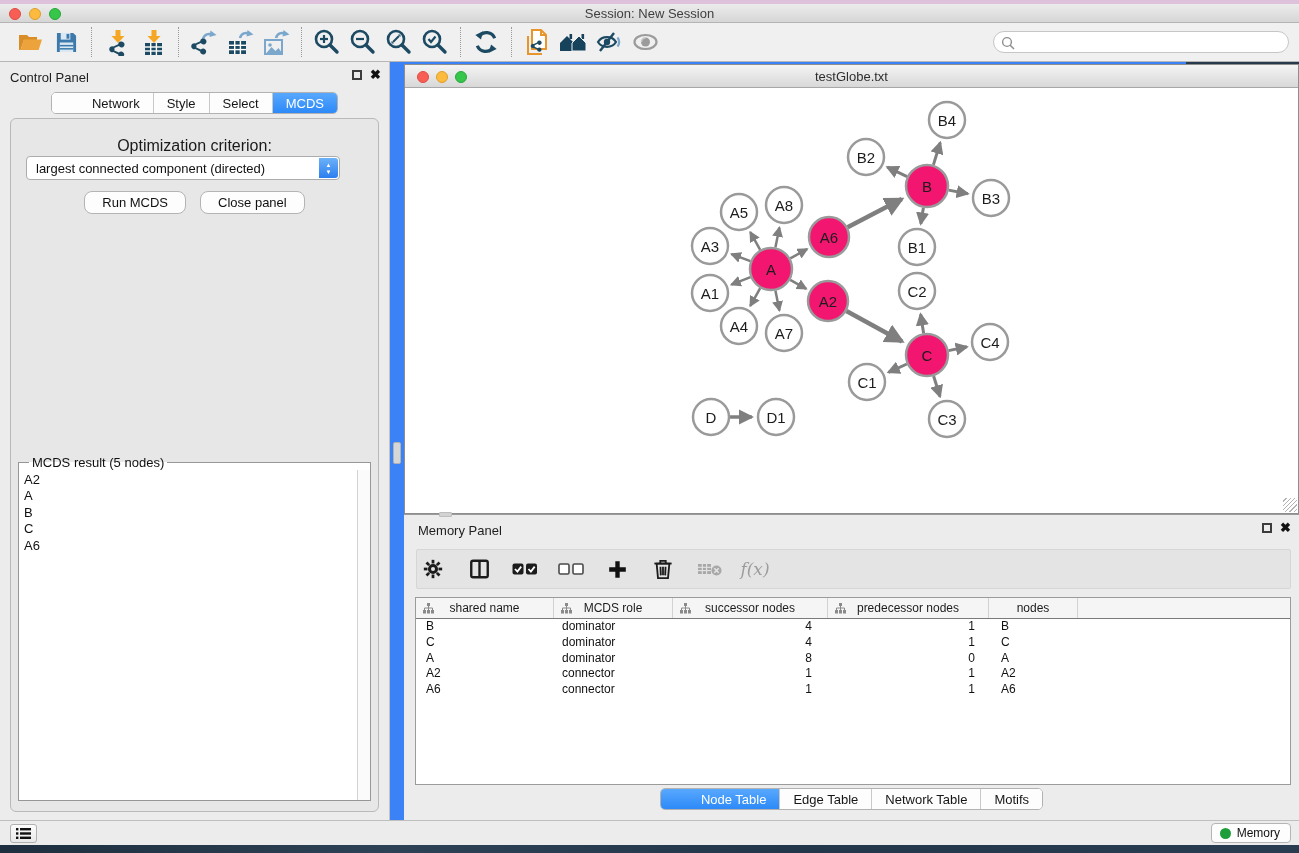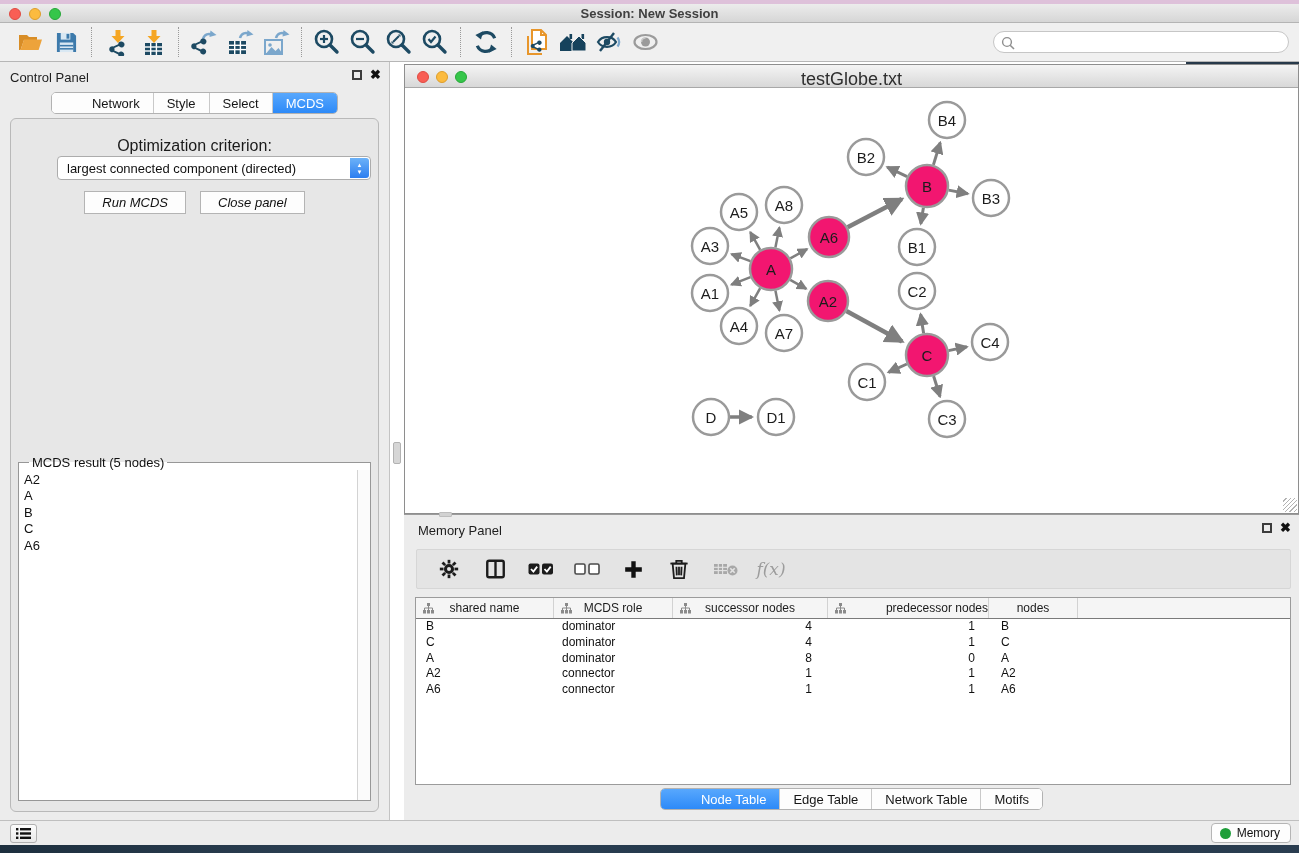--- a/index.html
+++ b/index.html
@@ -4,21 +4,21 @@
 <style>
   * { margin:0; padding:0; box-sizing:border-box; }
   html,body { width:1299px; height:853px; font-family:"Liberation Sans", sans-serif; }
   .screen { position:relative; width:1299px; height:853px; background:#27394a; overflow:hidden; }
   .top-strip { position:absolute; left:0; top:0; width:1299px; height:4px; background:#dec1da; }
   .bottom-strip { position:absolute; left:0; top:845px; width:1299px; height:8px;
     background:linear-gradient(90deg,#1d2f3e,#2e4256 30%,#22374a 60%,#2a3d50); }
 
   
   .titlebar { position:absolute; left:0; top:4px; width:1299px; height:19px;
-    background:linear-gradient(#ececec,#d6d6d6); border-bottom:1px solid #b4b4b4;font-weight:bold; }
+    background:linear-gradient(#ececec,#d6d6d6); border-bottom:1px solid #b4b4b4; }
   .titlebar .title { position:absolute; left:0; right:0; top:2px; text-align:center;
     font-size:13px; color:#404040; }
   .lights { position:absolute; left:9px; top:4px; display:flex; gap:8px; }
   .light { width:12px; height:12px; border-radius:50%; }
   .light.red { background:#f95e55; border:1px solid #df4b43; }
   .light.yellow { background:#fcbb3f; border:1px solid #de9e2b; }
   .light.green { background:#36c64a; border:1px solid #27a739; }
 
   
   .toolbar { position:absolute; left:0; top:23px; width:1299px; height:39px; background:#f0f0f0;
@@ -26,21 +26,21 @@
   .tbtn { width:36px; height:34px; display:flex; align-items:center; justify-content:center;
     background:transparent; border:none; flex:0 0 auto; }
   .tsep { width:1px; height:30px; border-left:1px dotted #9a9a9a; margin:0 7px; flex:0 0 auto; }
   .searchbox { position:absolute; right:10px; top:8px; width:296px; height:22px; background:#fff;
     border:1px solid #c6c6c6; border-radius:11px; }
   .searchbox input { position:absolute; left:26px; top:1px; width:260px; height:18px; border:none;
     outline:none; font-size:12px; background:transparent; }
   .searchbox svg { position:absolute; left:7px; top:4px; }
 
   
-  .content { position:absolute; left:0; top:62px; width:1186px; height:758px; background:#ffffff; }
+  .content { position:absolute; left:0; top:62px; width:1186px; height:758px; background:#3b82f6; }
 
   
   .cpanel { position:absolute; left:0; top:0; width:390px; height:758px; background:#ececec;
     border-right:1px solid #c3c3c3; }
   .panel-head { position:relative; height:26px; }
   .panel-title { position:absolute; left:10px; top:8px; font-size:13px; color:#1e1e1e; }
   .panel-btns { position:absolute; right:8px; top:7px; display:flex; gap:8px; align-items:center; }
   .float-btn { width:10px; height:10px; border:2px solid #3c3c3c; background:transparent; display:inline-block; }
   .close-btn { font-size:13px; font-weight:bold; color:#111; line-height:12px; }
 
@@ -48,73 +48,73 @@
     background:#fdfdfd; height:22px; }
   .seg-tab { padding:2px 13px; font-size:13px; color:#161616; background:#fdfdfd;
     border-left:1px solid #c9c9c9; line-height:17px; }
   .seg-tab:first-child { border-left:none;padding-left:40px; }
   .seg-tab.active { background:linear-gradient(#58a8fd,#2d8af8); color:#fff; }
   .cpanel .tabs-row { position:absolute; left:0; right:0; top:30px; text-align:center; }
 
   .cpanel-box { position:absolute; left:10px; right:10px; top:56px; bottom:8px;
     border:1px solid #b9b9b9; border-radius:6px; background:#e7e7e7; }
   .opt-label { position:absolute; left:0; right:0; top:18px; text-align:center; font-size:16px; color:#1a1a1a; }
-  .dropdown { position:absolute; left:46px; top:37px; width:314px; height:24px; background:#fff;
+  .dropdown { position:absolute; left:15px; top:37px; width:314px; height:24px; background:#fff;
     border:1px solid #acacac; border-radius:4px; }
   .dropdown .val { position:absolute; left:9px; top:4px; font-size:13px; color:#111; }
   .dropdown .spin { position:absolute; right:1px; top:1px; width:19px; height:20px; border-radius:0 3px 3px 0;
     background:linear-gradient(#6cb2f8,#2c7ef0); color:#fff; font-size:6px; line-height:6px;
     display:flex; flex-direction:column; align-items:center; justify-content:center; gap:1px; }
   .btn-row { position:absolute; left:0; right:0; top:72px; display:flex; justify-content:center; gap:14px; }
-  .mac-btn { height:23px; padding:0 17px; background:#fdfdfd; border:1px solid #b4b4b4; border-radius:0;
-    font-size:13px; color:#111; font-family:"Liberation Sans",sans-serif;font-style:italic; }
+  .mac-btn { height:23px; padding:0 17px; background:#fdfdfd; border:1px solid #b4b4b4; border-radius:8px;
+    font-size:13px; color:#111; font-family:"Liberation Sans",sans-serif; }
 
   .result-box { position:absolute; left:7px; right:7px; top:336px; height:346px; border:1px solid #979797;
     background:#fff; }
   .result-box legend { font-size:13px; color:#111; margin-left:10px; padding:0 3px; background:transparent; }
   .result-list { position:absolute; left:1px; top:2px; bottom:1px; right:14px; overflow:hidden; }
   .result-item { font-size:13px; color:#111; padding:0 4px; line-height:16.4px; }
   .result-scroll { position:absolute; right:0; top:0; bottom:0; width:13px; background:#fbfbfb;
     border-left:1px solid #d3d3d3; }
 
   .vsplit-handle { position:absolute; left:393px; top:380px; width:8px; height:22px; background:#d6d6d6;
     border:1px solid #b2b2b2; border-radius:2px; }
 
   
   .netwin { position:absolute; left:404px; top:2px; width:895px; height:450px; background:#fff;
     border:1px solid #8e8e8e; }
   .netwin .wtitle { position:absolute; left:0; top:0; right:0; height:23px;
     background:linear-gradient(#f4f4f4,#d8d8d8); border-bottom:1px solid #a8a8a8; }
-  .netwin .wtitle .title { position:absolute; left:0; right:0; top:4px; text-align:center; font-size:18px; color:#2e2e2e; }
+  .netwin .wtitle .title { position:absolute; left:0; right:0; top:4px; text-align:center; font-size:13px; color:#2e2e2e; }
   .netwin .lights { left:12px; top:6px; gap:7px; }
   .netwin .light { width:12px; height:12px; }
   .net-canvas { position:absolute; left:0; top:23px; width:893px; height:425px; background:#fff; }
   .resize-grip { position:absolute; right:1px; bottom:1px; width:14px; height:14px;
     background:repeating-linear-gradient(135deg, transparent, transparent 2px, #b3b3b3 2px, #b3b3b3 3px); }
 
   .hsplit-handle { position:absolute; left:439px; top:450px; width:13px; height:5px; background:#d2d2d2;
     border:1px solid #bdbdbd; border-radius:1px; z-index:5; }
 
   
   .tpanel { position:absolute; left:404px; top:452px; width:895px; height:306px; background:#ececec;
     border-top:1px solid #9b9b9b; }
   .tpanel .panel-title { left:14px; }
   .t-toolbar { position:absolute; left:12px; right:8px; top:34px; height:40px; background:#e4e4e4;
-    border:1px solid #d6d6d6; border-radius:2px; display:flex; align-items:center; padding-left:16px; gap:14px; }
+    border:1px solid #d6d6d6; border-radius:2px; display:flex; align-items:center; gap:14px; }
   .t-tbtn { width:32px; height:32px; display:flex; align-items:center; justify-content:center;
     background:transparent; border:none; flex:0 0 auto; }
   .fx { font-family:"DejaVu Serif", serif; font-style:italic; font-size:17px; color:#9c9c9c; }
 
   .ntable { position:absolute; left:11px; top:82px; width:876px; height:188px; background:#fff;
     border:1px solid #9b9b9b; overflow:hidden; }
   .thead { display:flex; height:21px; background:#f5f5f5; border-bottom:1px solid #7a7a7a; }
   .th { position:relative; font-size:12px; color:#1c1c1c; text-align:center; line-height:21px;
     border-right:1px solid #d2d2d2; }
   .th svg { position:absolute; left:7px; top:5px; }
-  .c0{width:138px;} .c1{width:119px;} .c2{width:155px;} .c3{width:161px;text-align:right;} .c4{width:89px;} .cf{flex:1; border-right:none;}
+  .c0{width:138px;} .c1{width:119px;} .c2{width:155px;} .c3{width:161px;} .c4{width:89px;} .cf{flex:1; border-right:none;}
   .trow { display:flex; height:15.8px; }
   .td { font-size:12px; color:#111; line-height:15.8px; white-space:nowrap; overflow:hidden; }
   .td.c0 { padding-left:10px; } .td.c1 { padding-left:8px; }
   .td.c2 { text-align:right; padding-right:16px; } .td.c3 { text-align:right; padding-right:14px; }
   .td.c4 { padding-left:12px; }
   .t-tabs-row { position:absolute; left:0; right:0; top:273px; text-align:center; }
 
   
   .statusbar { position:absolute; left:0; top:820px; width:1299px; height:25px; background:#ececec;
     border-top:1px solid #bfbfbf; }

